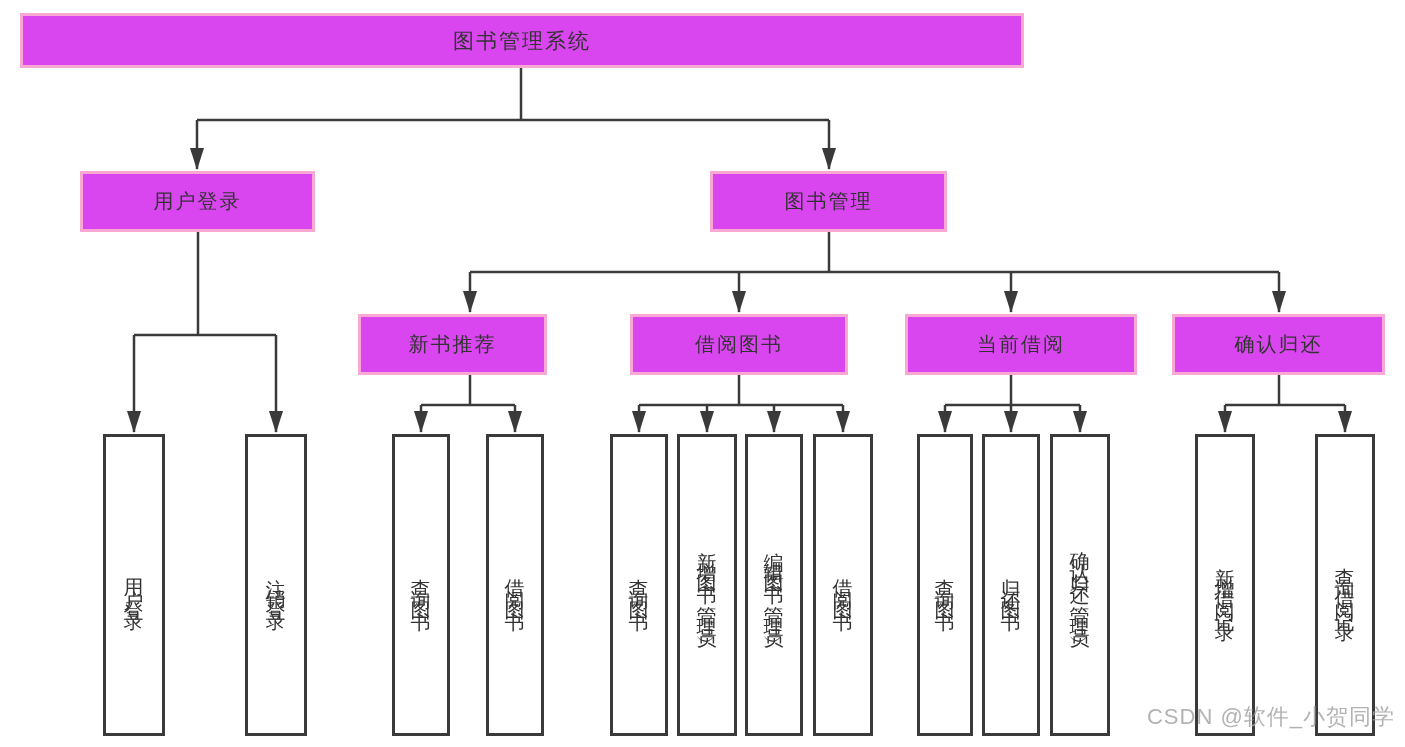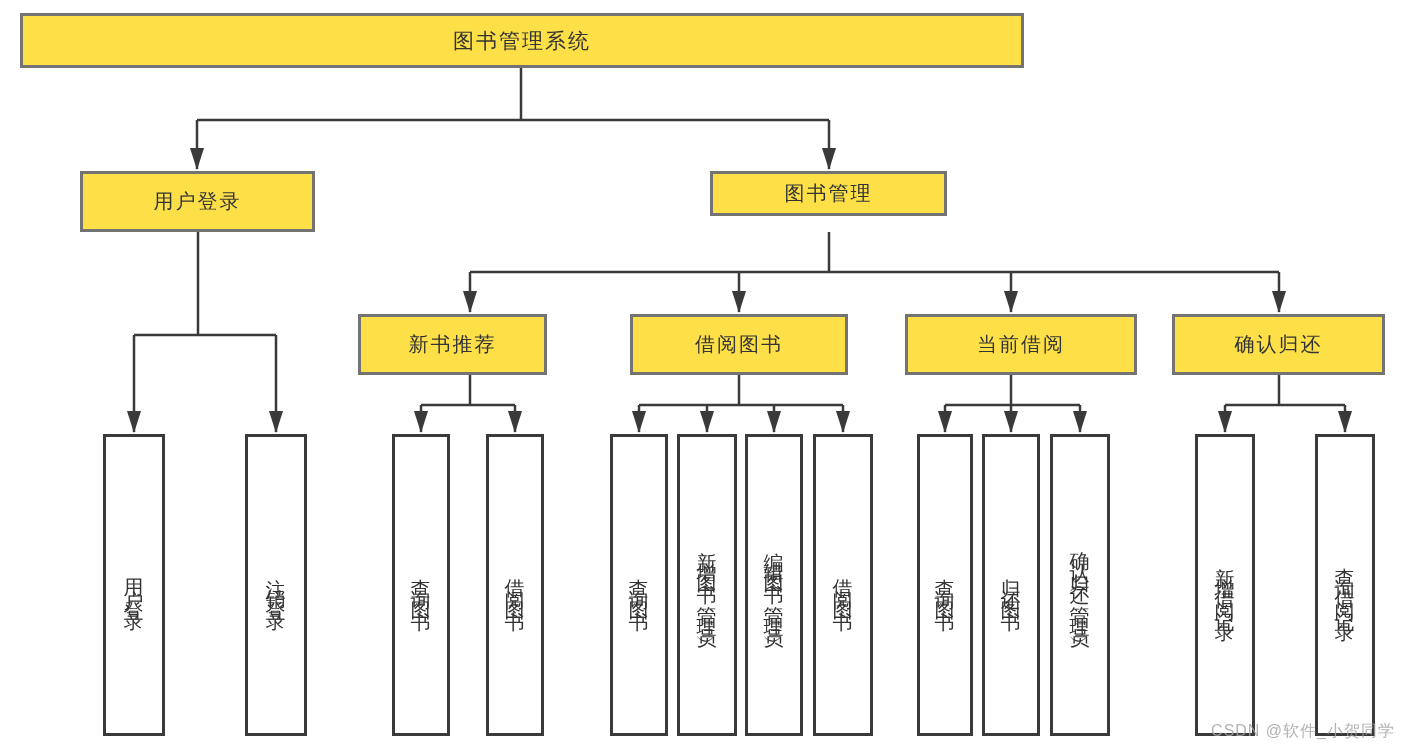--- a/index.html
+++ b/index.html
@@ -23,22 +23,22 @@
     height: 747px;
     pointer-events: none;
   }
   .connector-svg line {
     stroke: #3a3a3a;
     stroke-width: 2.5;
   }
   .hbox {
     position: absolute;
     box-sizing: border-box;
-    border: 3px solid #737373;
-    background: #fde047;
+    border: 3px solid #f9a8d4;
+    background: #d946ef;
     display: flex;
     align-items: center;
     justify-content: center;
     font-size: 20px;
     letter-spacing: 2px;
     color: #333333;
     z-index: 2;
   }
   .vbox {
     position: absolute;
@@ -56,22 +56,22 @@
   .vtext {
     writing-mode: vertical-lr;
     font-size: 20px;
     letter-spacing: 11px;
     line-height: 1;
     white-space: nowrap;
   }
   .watermark {
     position: absolute;
     right: 10px;
-    bottom: 5px;
-    font-size: 16px;
+    bottom: 15px;
+    font-size: 22px;
     color: rgba(165, 165, 165, 0.85);
     letter-spacing: 1px;
     z-index: 5;
     text-align: right;
   }
 </style>
 </head>
 <body>
 
 <div class="canvas">
@@ -134,21 +134,21 @@
       <line x1="1279" y1="375" x2="1279" y2="406"></line>
       <line x1="1225" y1="405" x2="1345" y2="405"></line>
       <line x1="1225" y1="405" x2="1225" y2="432" marker-end="url(#arrow)"></line>
       <line x1="1345" y1="405" x2="1345" y2="432" marker-end="url(#arrow)"></line>
     </g>
   </svg>
 
   <div class="hbox" style="left:20px; top:13px; width:1004px; height:55px; font-size:21px;">图书管理系统</div>
 
   <div class="hbox" style="left:80px; top:171px; width:235px; height:61px;">用户登录</div>
-  <div class="hbox" style="left:710px; top:171px; width:237px; height:45px;text-align:center;">图书管理</div>
+  <div class="hbox" style="left:710px; top:171px; width:237px; height:61px;text-align:center;">图书管理</div>
 
   <div class="hbox" style="left:358px; top:314px; width:189px; height:61px;">新书推荐</div>
   <div class="hbox" style="left:630px; top:314px; width:218px; height:61px;">借阅图书</div>
   <div class="hbox" style="left:905px; top:314px; width:232px; height:61px;">当前借阅</div>
   <div class="hbox" style="left:1172px; top:314px; width:213px; height:61px;">确认归还</div>
 
   <div class="vbox" style="left:103px; width:62px;">
     <span class="vtext">用户登录</span>
   </div>
   <div class="vbox" style="left:245px; width:62px;">

